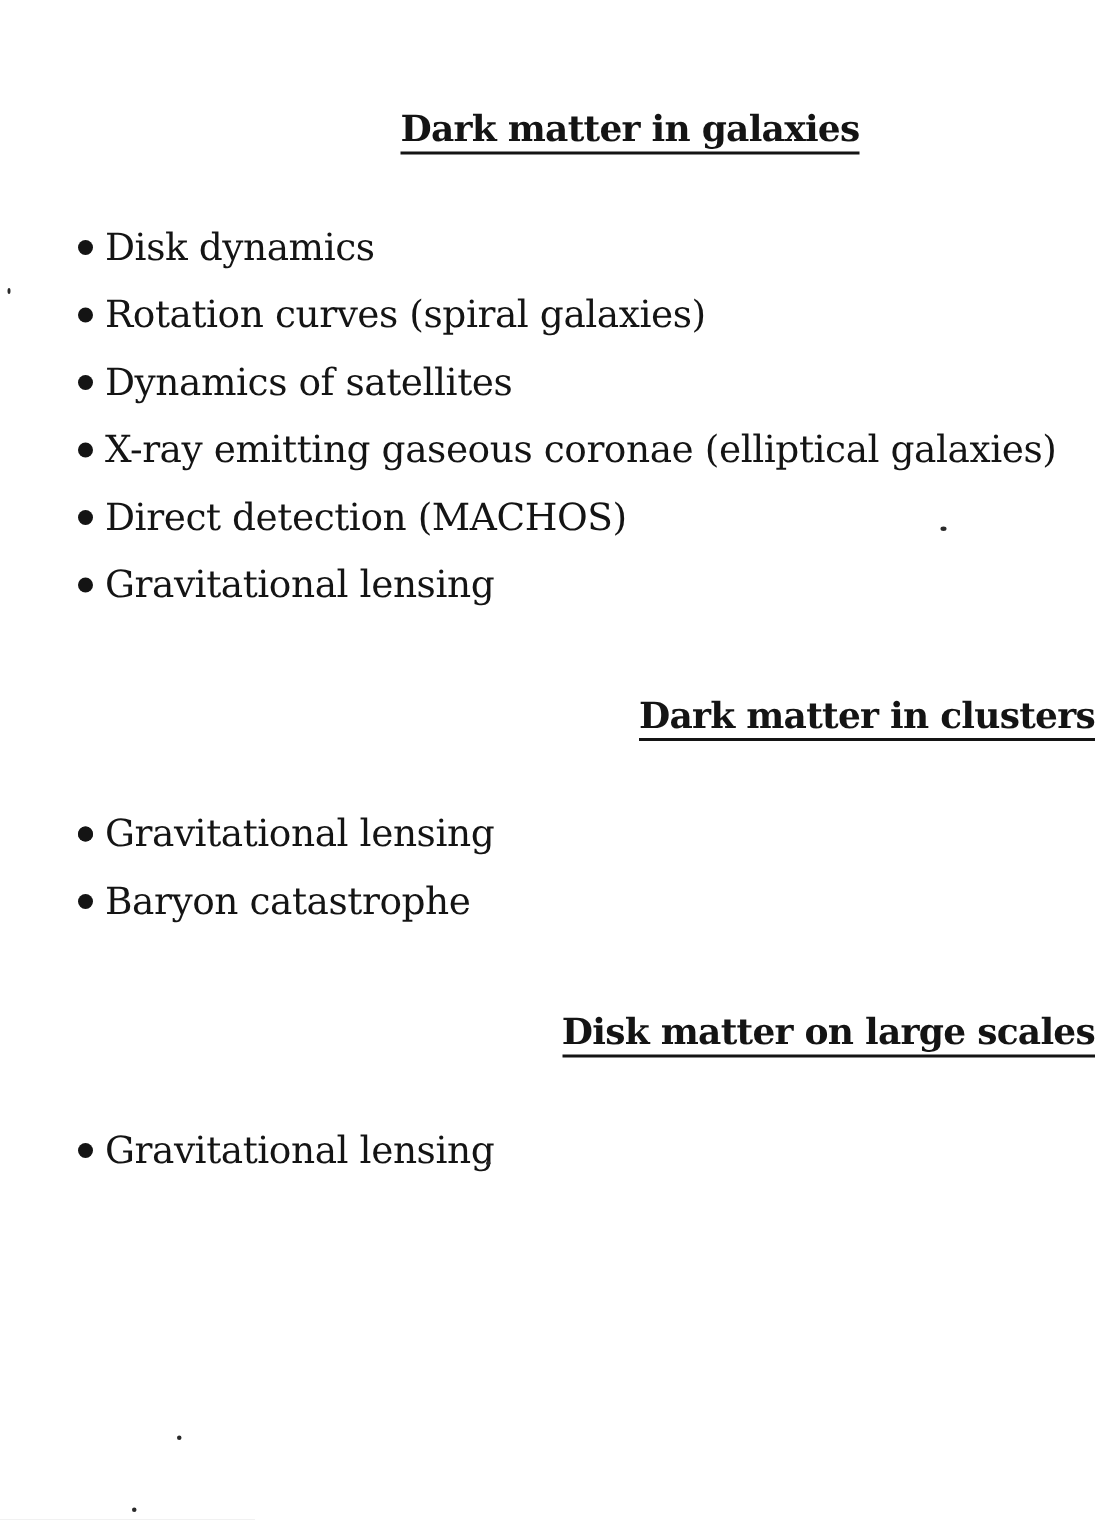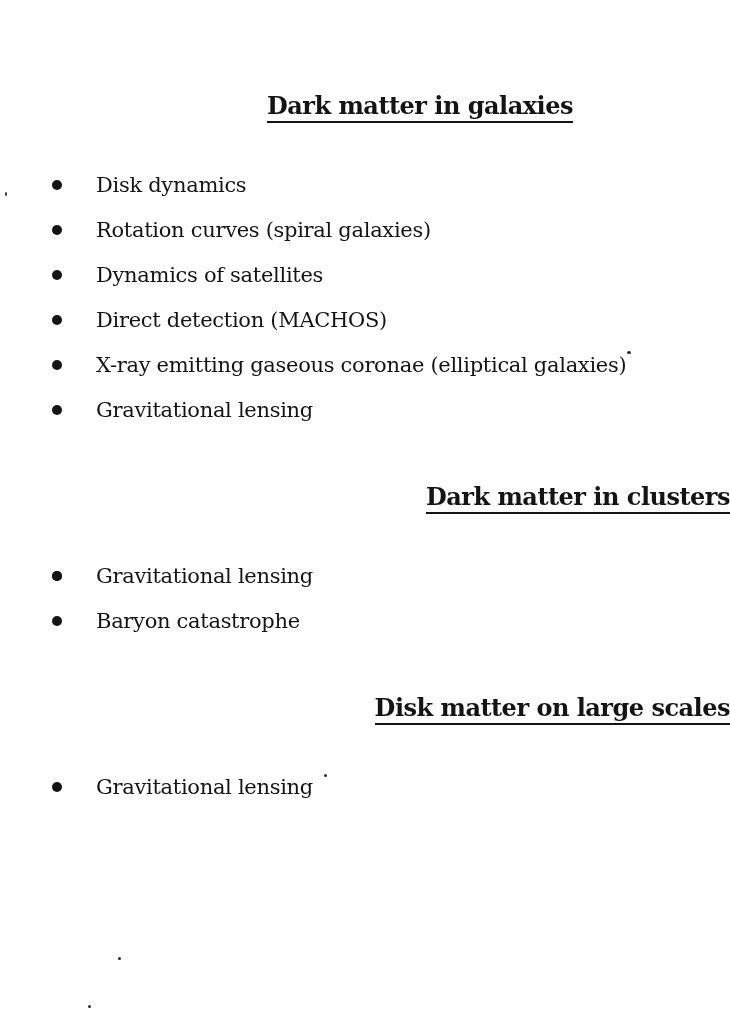--- a/index.html
+++ b/index.html
@@ -25,34 +25,34 @@
   .section-title {
     display: inline-block;
     font-size: 24px;
     font-weight: bold;
     letter-spacing: -0.5px;
     line-height: 27px;
     padding-bottom: 2px;
     border-bottom: 2.5px solid #141414;
     white-space: nowrap;
   }
-  .sec-1 .section-title-row { padding-top: 92px; }
+  .sec-1 .section-title-row { padding-top: 72px; }
   .sec-2 .section-title-row,
   .sec-3 .section-title-row { padding-top: 41px; text-align: right; }
 
   ul.bullet-list {
     list-style: none;
     margin: 0;
     padding: 0;
     margin-top: 49px;
   }
   ul.bullet-list li {
     position: relative;
-    padding-left: 96px;
-    font-size: 21px;
+    padding-left: 70px;
+    font-size: 25px;
     letter-spacing: -0.3px;
     line-height: 26px;
     margin-bottom: 19px;
     white-space: nowrap;
   }
   .bullet-dot {
     position: absolute;
     left: 52px;
     top: 8px;
     width: 10px;
@@ -88,25 +88,25 @@
       <li>
         <span class="bullet-dot"></span>
         <span>Rotation curves (spiral galaxies)</span>
       </li>
       <li>
         <span class="bullet-dot"></span>
         <span>Dynamics of satellites</span>
       </li>
       <li>
         <span class="bullet-dot"></span>
-        <span>Direct detection (MACHOS)</span>
+        <span>X-ray emitting gaseous coronae (elliptical galaxies)</span>
       </li>
       <li>
         <span class="bullet-dot"></span>
-        <span>X-ray emitting gaseous coronae (elliptical galaxies)</span>
+        <span>Direct detection (MACHOS)</span>
       </li>
       <li>
         <span class="bullet-dot"></span>
         <span>Gravitational lensing</span>
       </li>
     </ul>
   </div>
 
   <div class="section sec-2">
     <div class="section-title-row">

